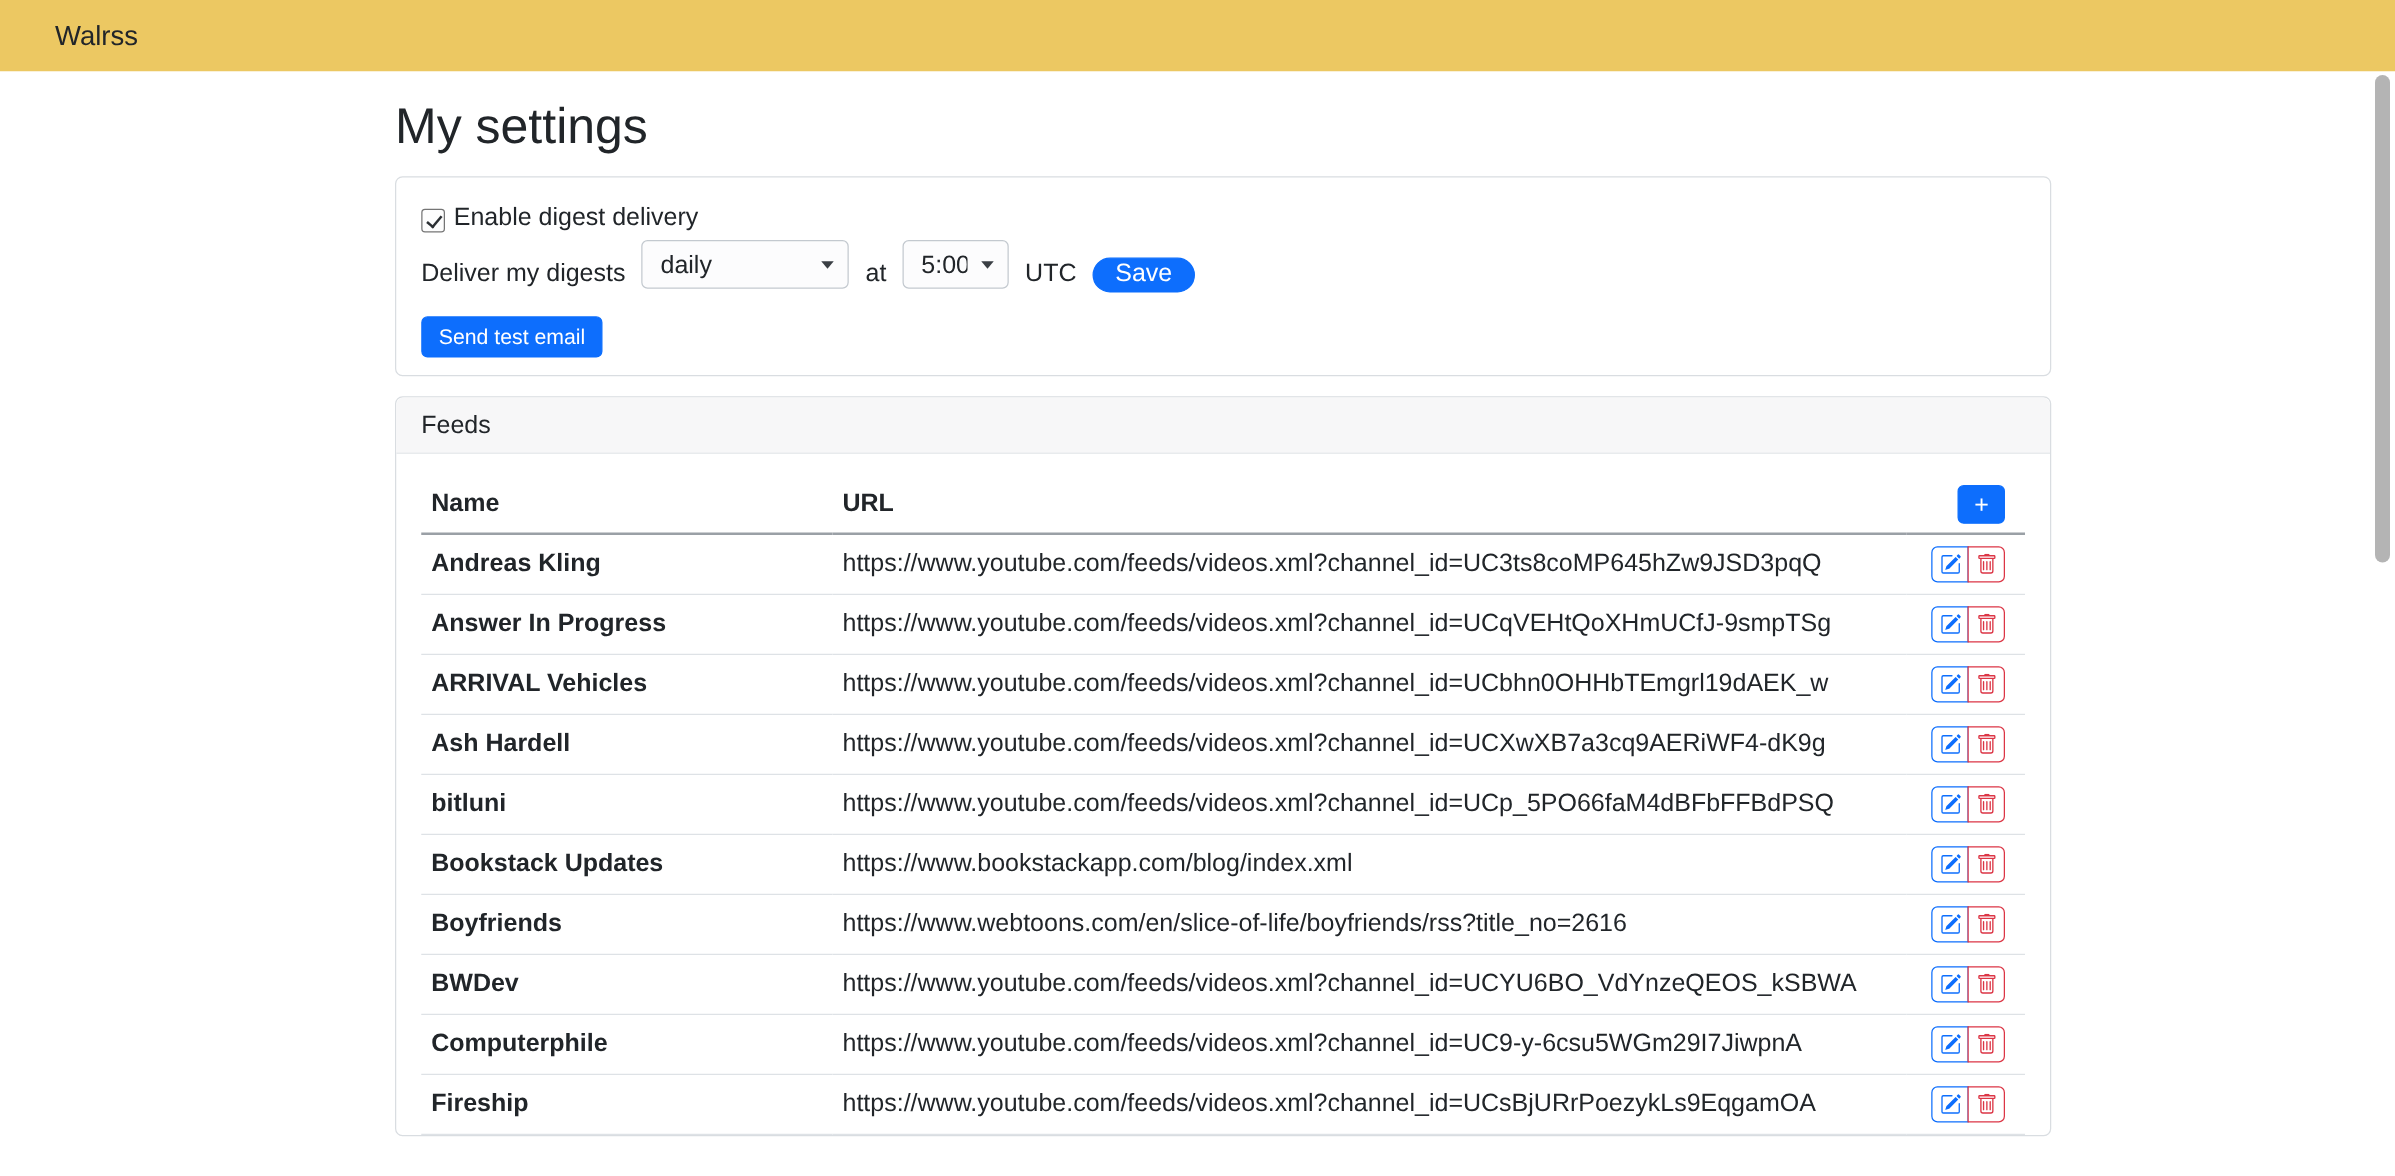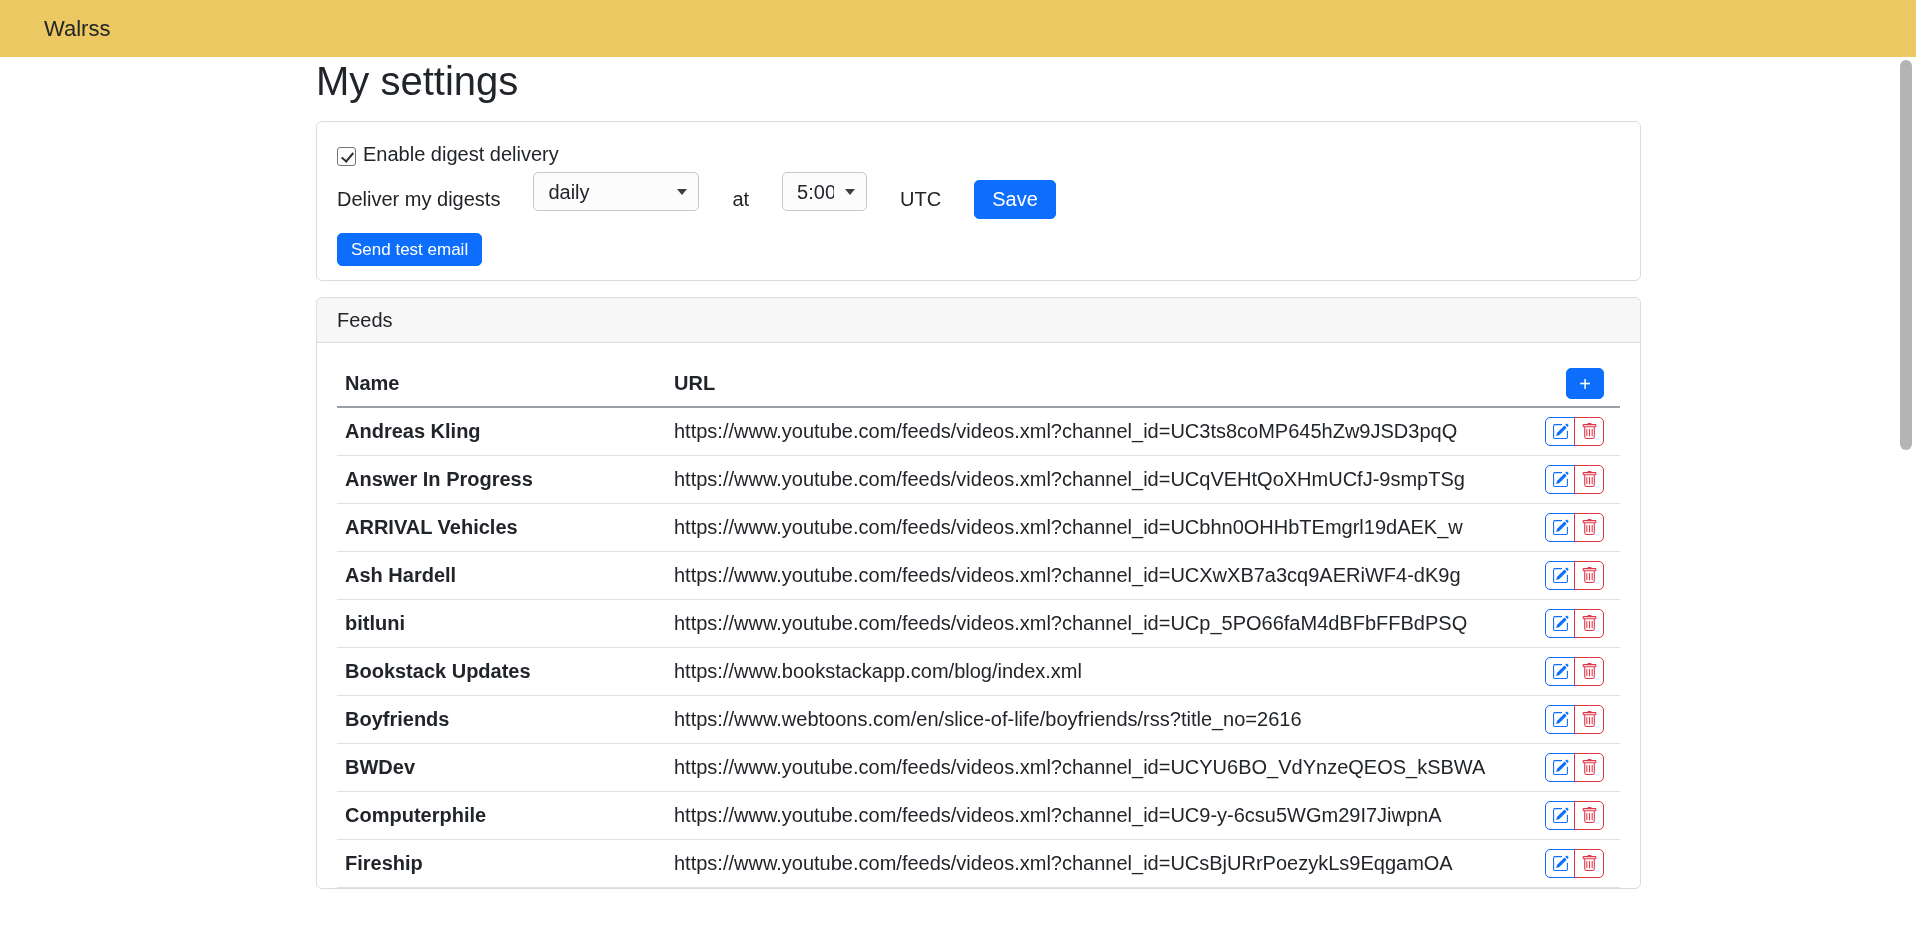--- a/index.html
+++ b/index.html
@@ -10,46 +10,46 @@
   *{box-sizing:border-box;}
   html,body{width:1916px;height:941px;margin:0;overflow:hidden;}
   body{
     font-family:"Liberation Sans","DejaVu Sans",sans-serif;
     font-size:20px;color:#212529;background:#fff;position:relative;
   }
   
   .navbar{height:57px;background:var(--navbar-bg);display:flex;align-items:center;padding:0 16px;}
   .navbar-brand{font-size:22px;color:#212529;text-decoration:none;margin-left:28px;}
   
-  .container{width:1325px;margin-left:316px;}
+  .container{width:1325px;margin-left:316px;padding-top:20px;}
   .page-title{font-size:40px;font-weight:500;margin:0 0 16px 0;line-height:1.2;}
   
   .card{border:1px solid #d9dde1;border-radius:6px;background:#fff;}
   .card-header{background:#f7f7f8;border-bottom:1px solid #d9dde1;padding:10px 20px;font-size:20px;border-radius:6px 6px 0 0;min-height:45px;display:flex;align-items:center;}
   .card-body{padding:14px 20px;}
   .card-feeds{margin-top:16px;}
   .card-feeds .card-body{padding:18px 20px 0 20px;}
   
   .form-check{display:flex;align-items:flex-end;gap:7px;min-height:30px;margin-bottom:6px;}
   .checkbox{appearance:none;-webkit-appearance:none;width:19px;height:19px;border:1px solid #757575;border-radius:3px;background:#fdfdfd;position:relative;margin:0;flex:0 0 auto;}
   .checkbox:checked::after{content:"";position:absolute;left:6px;top:2px;width:5px;height:10px;border:solid #2b2f33;border-width:0 2px 2px 0;transform:rotate(40deg);}
-  .form-row{display:flex;align-items:center;gap:33px;margin-bottom:6px;}
+  .form-row{display:flex;align-items:center;gap:13px;margin-bottom:6px;}
   .form-label{white-space:nowrap;}
   .select-wrap{position:relative;display:inline-block;height:55px;}
   .select-wrap select{
     appearance:none;-webkit-appearance:none;width:100%;height:39px;
     border:1px solid #c3c9cf;border-radius:5px;background:#fcfcfd;
     padding:0 32px 0 14px;font-size:20px;color:#212529;font-family:inherit;
   }
   .chevron{position:absolute;right:12px;top:17px;width:0;height:0;border-left:5px solid transparent;border-right:5px solid transparent;border-top:6px solid #3a3f44;pointer-events:none;}
   .w-frequency{width:166px;}
   .w-time{width:85px;}
   .btn{display:inline-flex;align-items:center;justify-content:center;border-radius:5px;font-family:inherit;cursor:pointer;border:1px solid transparent;background:none;}
   .btn-primary{background:var(--primary);border-color:var(--primary);color:#fff;}
-  .btn-save{height:39px;padding:0 17px;font-size:20px;}
+  .btn-save{height:28px;padding:0 17px;font-size:20px;border-radius:16px;}
   .btn-test{height:33px;padding:0 13px;font-size:17px;}
   
   table.feeds{width:100%;border-collapse:collapse;}
   table.feeds col.c-name{width:329px;}
   table.feeds col.c-actions{width:95px;}
   thead th{text-align:left;font-weight:700;font-size:20px;padding:7px 8px;border-bottom:2px solid #9aa0a6;}
   thead th.th-actions{text-align:right;padding-right:16px;}
   tbody th{text-align:left;font-weight:700;font-size:20px;padding:9px 8px;border-bottom:1px solid #dee2e6;white-space:nowrap;}
   tbody td{font-size:20px;padding:9px 8px;border-bottom:1px solid #dee2e6;white-space:nowrap;}
   tbody td.cell-actions{text-align:right;padding-right:16px;}

